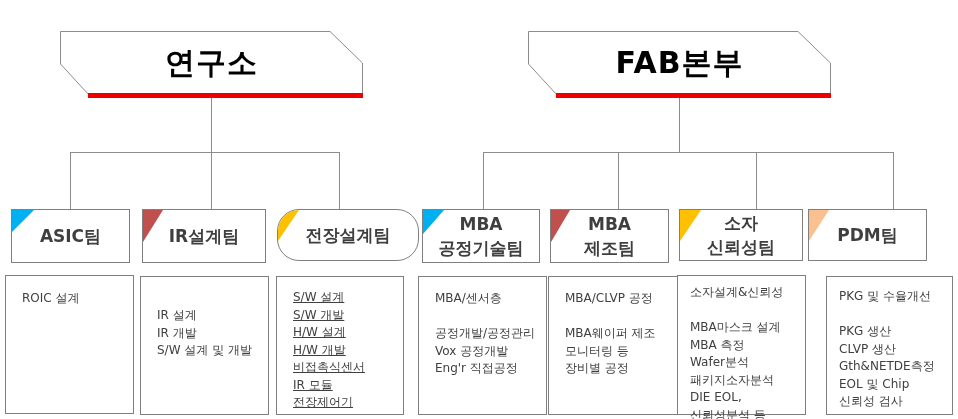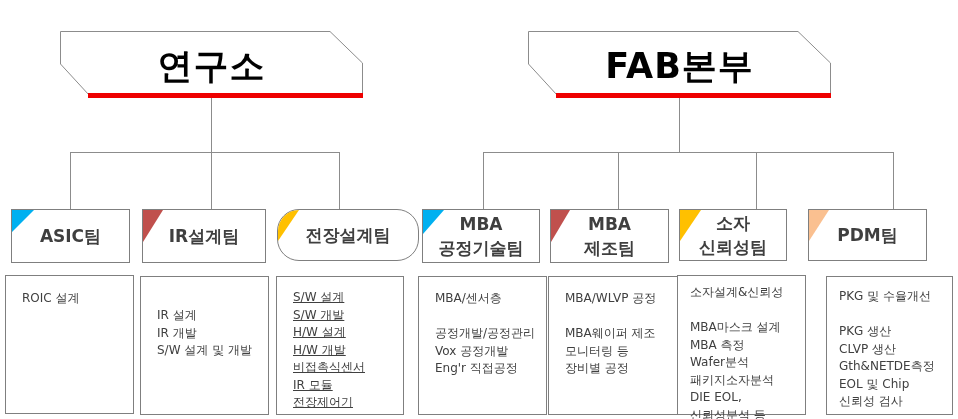--- a/index.html
+++ b/index.html
@@ -1,19 +1,19 @@
 <!DOCTYPE html>
 <html><head>
 <meta charset="utf-8">
 <style>
   html,body{margin:0;padding:0;background:#fff;}
   body{width:958px;height:419px;position:relative;overflow:hidden;font-family:"DejaVu Sans","Liberation Sans",sans-serif;}
   .hdr{position:absolute;height:66px;}
   .hdr svg{position:absolute;left:0;top:0;}
-  .hdr-title{position:absolute;left:0;right:0;top:12px;text-align:center;font-size:35px;font-weight:bold;color:#000;letter-spacing:1px;}
+  .hdr-title{position:absolute;left:0;right:0;top:12px;text-align:center;font-size:30px;font-weight:bold;color:#000;letter-spacing:1px;}
   .line{position:absolute;background:#8c8c8c;}
   .team{position:absolute;border:1px solid #7f7f7f;background:#fff;box-sizing:border-box;display:flex;align-items:center;justify-content:center;text-align:center;overflow:hidden;}
   .team .tri{position:absolute;left:0;top:0;width:0;height:0;border-style:solid;}
   .team-label{font-size:17px;font-weight:bold;color:#3f3f3f;line-height:24px;white-space:pre-line;}
   .detail{position:absolute;border:1px solid #7f7f7f;box-sizing:border-box;background:#fff;padding:14px 0 0 16px;font-size:12px;color:#404040;line-height:17.5px;}
   .detail .item{white-space:pre;min-height:17.5px;}
 </style>
 </head>
 <body>
 
@@ -62,21 +62,21 @@
 <div class="team" style="left:422px;top:209px;width:118px;height:54px;">
   <span class="tri" style="border-width:24px 21px 0 0;border-color:#00b0f0 transparent transparent transparent;"></span>
   <span class="team-label">MBA
 공정기술팀</span>
 </div>
 <div class="team" style="left:550px;top:209px;width:119px;height:54px;">
   <span class="tri" style="border-width:32px 19px 0 0;border-color:#c0504d transparent transparent transparent;"></span>
   <span class="team-label">MBA
 제조팀</span>
 </div>
-<div class="team" style="left:679px;top:209px;width:108px;height:52px;">
+<div class="team" style="left:679px;top:209px;width:124px;height:52px;">
   <span class="tri" style="border-width:31px 21px 0 0;border-color:#ffc000 transparent transparent transparent;"></span>
   <span class="team-label">소자
 신뢰성팀</span>
 </div>
 <div class="team" style="left:808px;top:209px;width:119px;height:52px;">
   <span class="tri" style="border-width:31px 20px 0 0;border-color:#fac090 transparent transparent transparent;"></span>
   <span class="team-label">PDM팀</span>
 </div>
 
 <div class="detail" style="left:5px;top:275px;width:129px;height:139px;">
@@ -98,21 +98,21 @@
 </div>
 
 <div class="detail" style="left:418px;top:276px;width:129px;height:139px;padding-top:13px;">
   <div class="item">MBA/센서층</div>
   <div class="item"></div>
   <div class="item">공정개발/공정관리</div>
   <div class="item">Vox 공정개발</div>
   <div class="item">Eng'r 직접공정</div>
 </div>
 <div class="detail" style="left:548px;top:276px;width:130px;height:139px;padding-top:13px;">
-  <div class="item">MBA/WLVP 공정</div>
+  <div class="item">MBA/CLVP 공정</div>
   <div class="item"></div>
   <div class="item">MBA웨이퍼 제조</div>
   <div class="item">모니터링 등</div>
   <div class="item">장비별 공정</div>
 </div>
 <div class="detail" style="left:677px;top:275px;width:129px;height:140px;padding-top:8px;padding-left:12px;">
   <div class="item">소자설계&amp;신뢰성</div>
   <div class="item"></div>
   <div class="item">MBA마스크 설계</div>
   <div class="item">MBA 측정</div>

